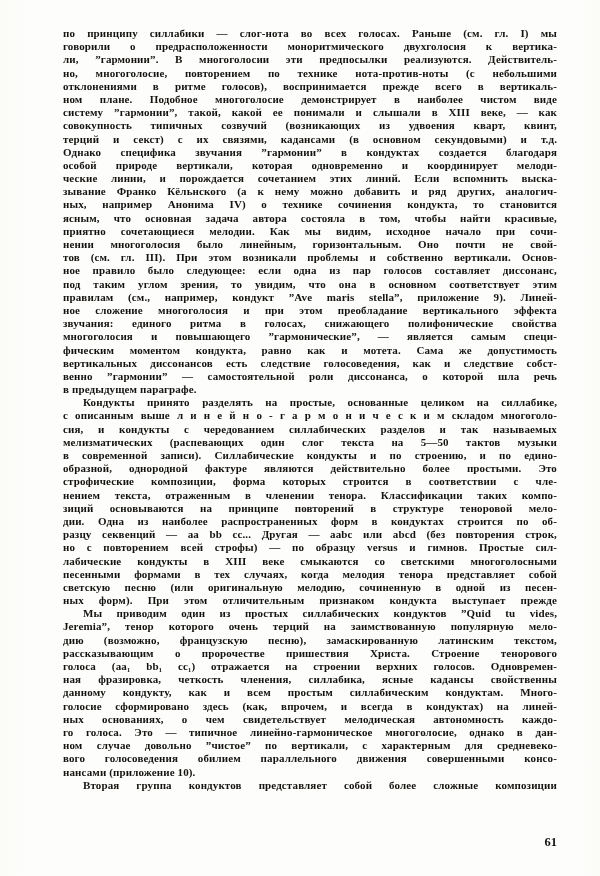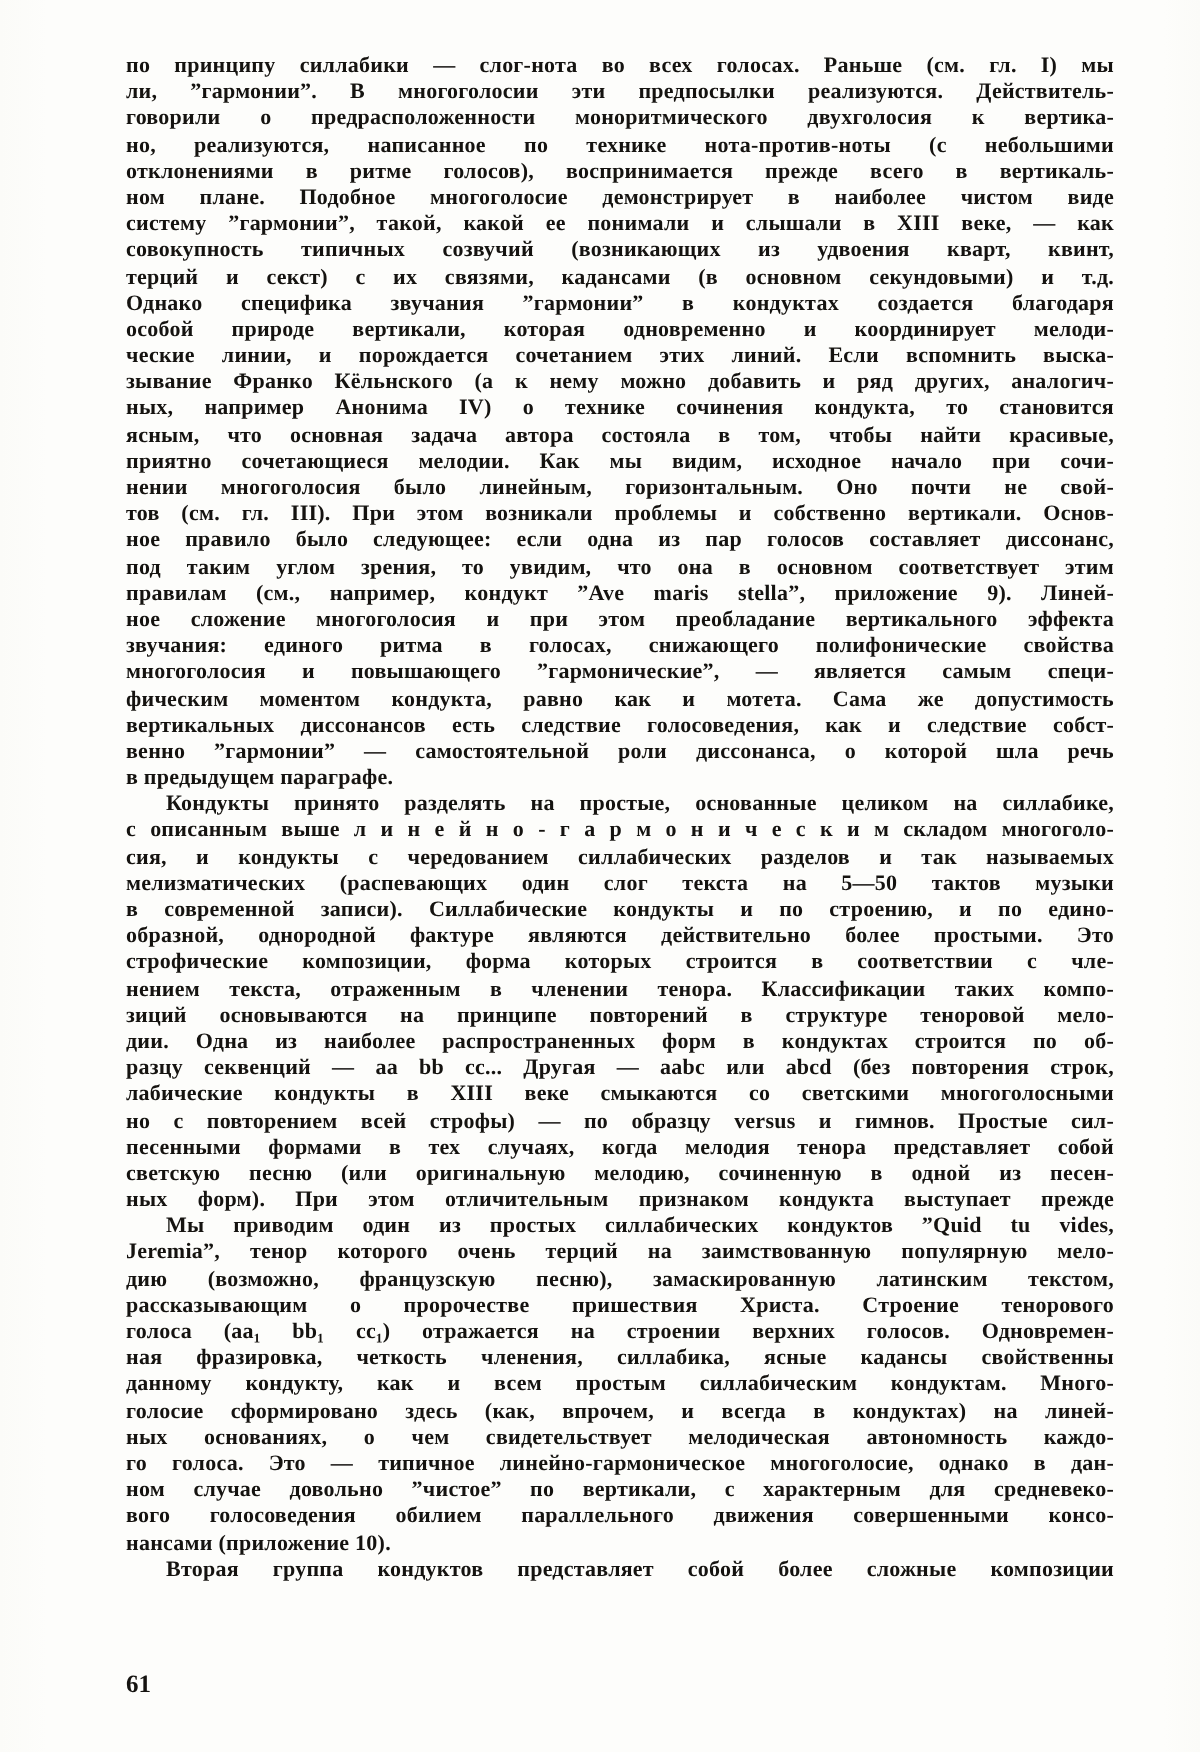--- a/index.html
+++ b/index.html
@@ -40,34 +40,35 @@
     text-align-last: left;
   }
   .line.indent {
     text-indent: 20px;
   }
   .page-number {
     position: absolute;
     left: 63px;
     top: 835px;
     width: 494px;
+    text-align: right;
     color: #151310;
     font-size: 12.5px;
     font-weight: bold;
   }
 </style>
 </head>
 <body>
 
 <div class="page">
   <div class="text-block" id="text-block">
       <div class="line">по принципу силлабики — слог-нота во всех голосах. Раньше (см. гл. I) мы</div>
+      <div class="line">говорили о предрасположенности моноритмического двухголосия к вертика-</div>
       <div class="line">ли, ”гармонии”. В многоголосии эти предпосылки реализуются. Действитель-</div>
-      <div class="line">говорили о предрасположенности моноритмического двухголосия к вертика-</div>
-      <div class="line">но, реализуются, написанное по технике нота-против-ноты (с небольшими</div>
+      <div class="line">но, многоголосие, повторением по технике нота-против-ноты (с небольшими</div>
       <div class="line">отклонениями в ритме голосов), воспринимается прежде всего в вертикаль-</div>
       <div class="line">ном плане. Подобное многоголосие демонстрирует в наиболее чистом виде</div>
       <div class="line">систему ”гармонии”, такой, какой ее понимали и слышали в XIII веке, — как</div>
       <div class="line">совокупность типичных созвучий (возникающих из удвоения кварт, квинт,</div>
       <div class="line">терций и секст) с их связями, кадансами (в основном секундовыми) и т.д.</div>
       <div class="line">Однако специфика звучания ”гармонии” в кондуктах создается благодаря</div>
       <div class="line">особой природе вертикали, которая одновременно и координирует мелоди-</div>
       <div class="line">ческие линии, и порождается сочетанием этих линий. Если вспомнить выска-</div>
       <div class="line">зывание Франко Кёльнского (а к нему можно добавить и ряд других, аналогич-</div>
       <div class="line">ных, например Анонима IV) о технике сочинения кондукта, то становится</div>
@@ -89,22 +90,22 @@
       <div class="line">с описанным выше л и н е й н о - г а р м о н и ч е с к и м складом многоголо-</div>
       <div class="line">сия, и кондукты с чередованием силлабических разделов и так называемых</div>
       <div class="line">мелизматических (распевающих один слог текста на 5—50 тактов музыки</div>
       <div class="line">в современной записи). Силлабические кондукты и по строению, и по едино-</div>
       <div class="line">образной, однородной фактуре являются действительно более простыми. Это</div>
       <div class="line">строфические композиции, форма которых строится в соответствии с чле-</div>
       <div class="line">нением текста, отраженным в членении тенора. Классификации таких компо-</div>
       <div class="line">зиций основываются на принципе повторений в структуре теноровой мело-</div>
       <div class="line">дии. Одна из наиболее распространенных форм в кондуктах строится по об-</div>
       <div class="line">разцу секвенций — aa bb cc... Другая — aabc или abcd (без повторения строк,</div>
+      <div class="line">но с повторением всей строфы) — по образцу versus и гимнов. Простые сил-</div>
       <div class="line">лабические кондукты в XIII веке смыкаются со светскими многоголосными</div>
-      <div class="line">но с повторением всей строфы) — по образцу versus и гимнов. Простые сил-</div>
       <div class="line">песенными формами в тех случаях, когда мелодия тенора представляет собой</div>
       <div class="line">светскую песню (или оригинальную мелодию, сочиненную в одной из песен-</div>
       <div class="line">ных форм). При этом отличительным признаком кондукта выступает прежде</div>
       <div class="line indent">Мы приводим один из простых силлабических кондуктов ”Quid tu vides,</div>
       <div class="line">Jeremia”, тенор которого очень терций на заимствованную популярную мело-</div>
       <div class="line">дию (возможно, французскую песню), замаскированную латинским текстом,</div>
       <div class="line">рассказывающим о пророчестве пришествия Христа. Строение тенорового</div>
       <div class="line">голоса (aa₁ bb₁ cc₁) отражается на строении верхних голосов. Одновремен-</div>
       <div class="line">ная фразировка, четкость членения, силлабика, ясные кадансы свойственны</div>
       <div class="line">данному кондукту, как и всем простым силлабическим кондуктам. Много-</div>

